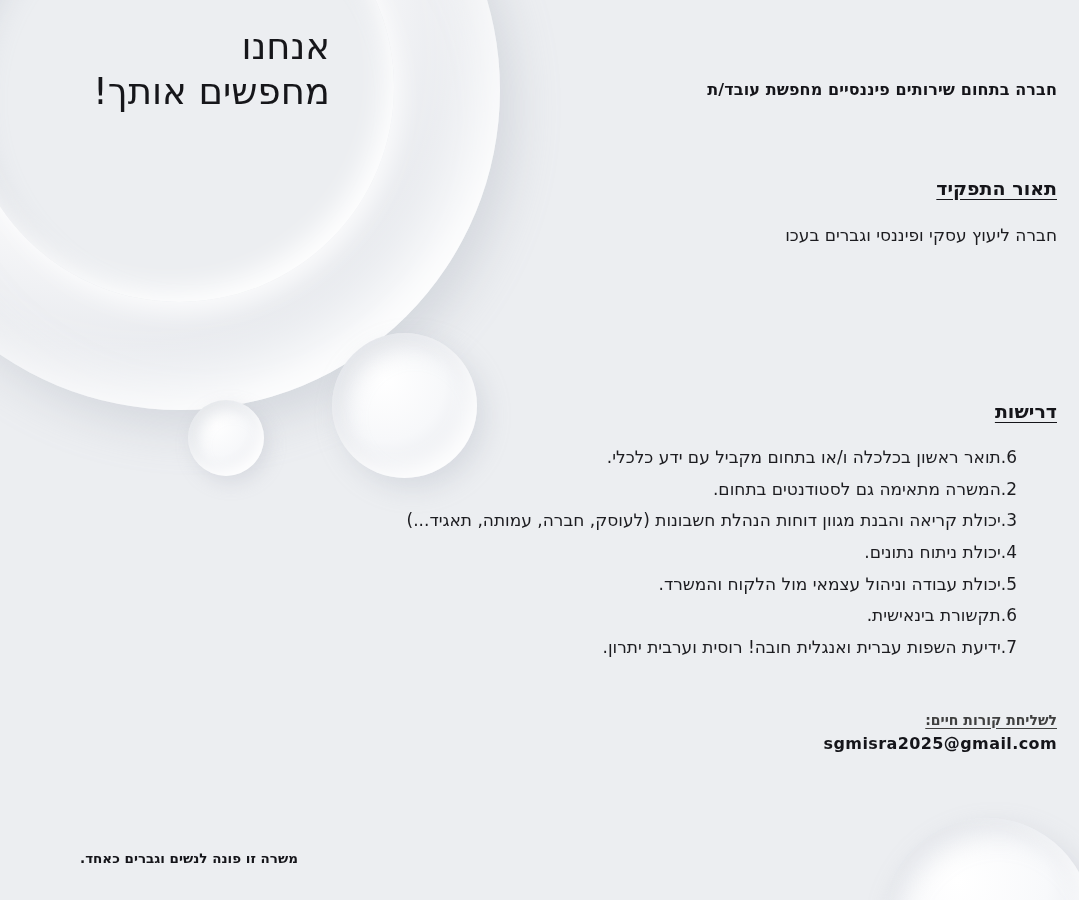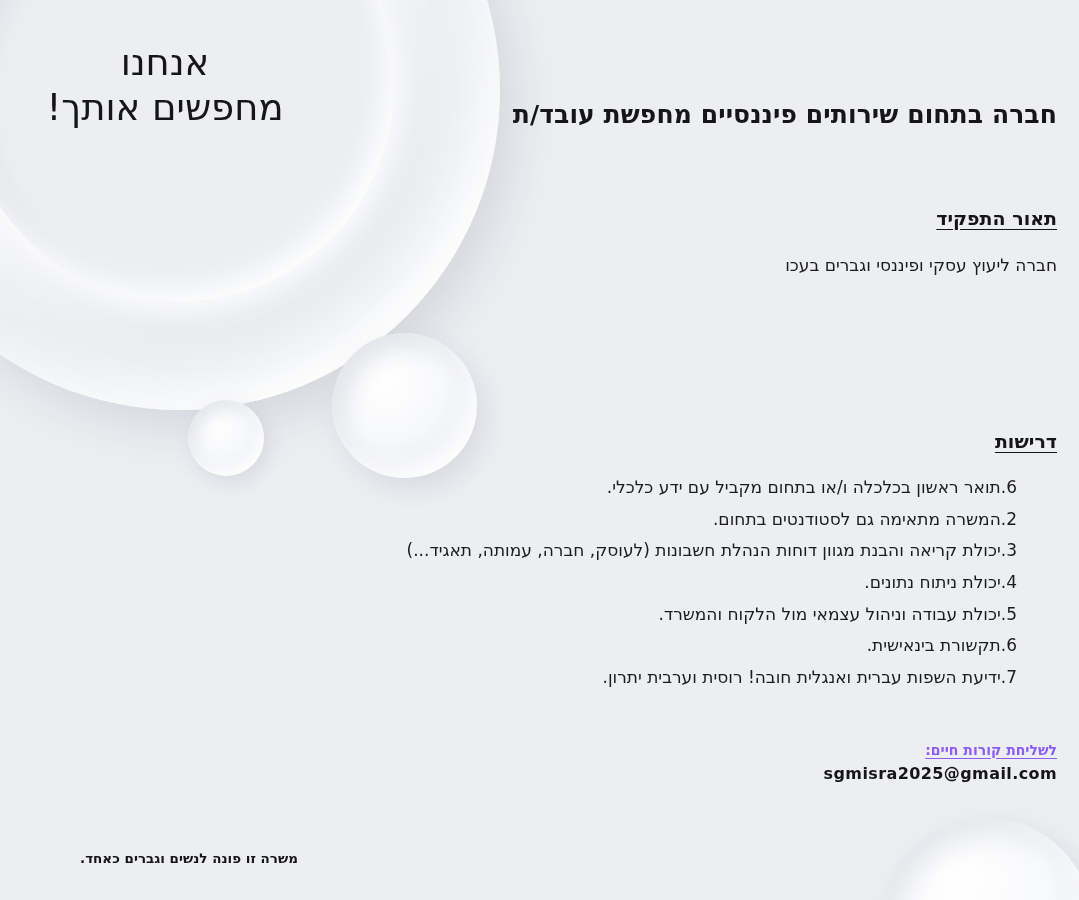--- a/index.html
+++ b/index.html
@@ -81,23 +81,23 @@
     box-shadow:
       inset -12px -14px 26px rgba(255,255,255,0.95),
       inset 12px 14px 28px rgba(170,176,190,0.28),
       8px 10px 26px rgba(163,169,184,0.25);
   }
 
   
   .headline {
     position: absolute;
     left: 0;
-    top: 40px;
+    top: 24px;
     width: 330px;
-    text-align: center;
+    text-align: right;
     direction: rtl;
     font-size: 37px;
     line-height: 1.22;
     font-weight: 400;
     color: #16161a;
     white-space: pre-line;
     z-index: 5;
   }
 
   
@@ -105,22 +105,22 @@
     position: absolute;
     right: 22px;
     top: 0;
     width: 1035px;
     text-align: right;
     direction: rtl;
     z-index: 6;
   }
 
   .title {
-    margin-top: 100px;
-    font-size: 25px;
+    margin-top: 80px;
+    font-size: 16px;
     font-weight: bold;
     color: #15151a;
     letter-spacing: 0.1px;
   }
 
   .section-heading {
     font-size: 19px;
     font-weight: bold;
     text-decoration: underline;
     text-underline-offset: 4px;
@@ -148,21 +148,21 @@
   .req-list li {
     list-style: none;
   }
 
   .cv-label {
     margin-top: 48px;
     font-size: 14px;
     font-weight: bold;
     text-decoration: underline;
     text-underline-offset: 3px;
-    color: #8b5cf6;
+    color: #404040;
   }
   .cv-mail {
     margin-top: 6px;
     font-size: 16px;
     font-weight: bold;
     letter-spacing: 0.4px;
     color: #15151a;
   }
 
   .footer-note {

